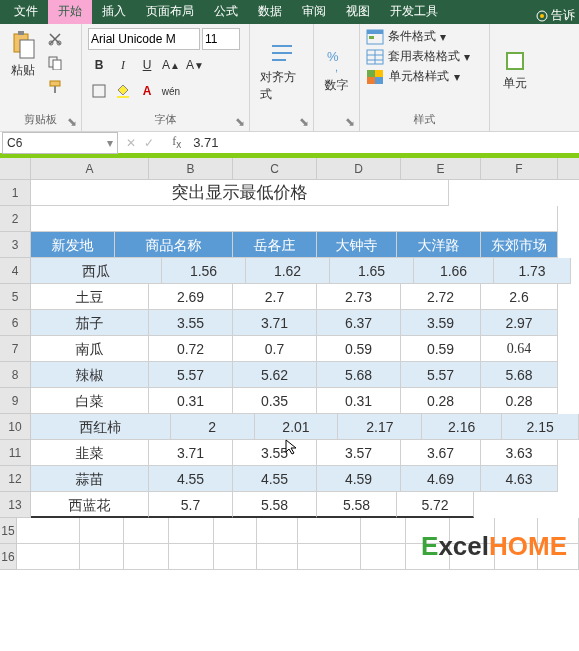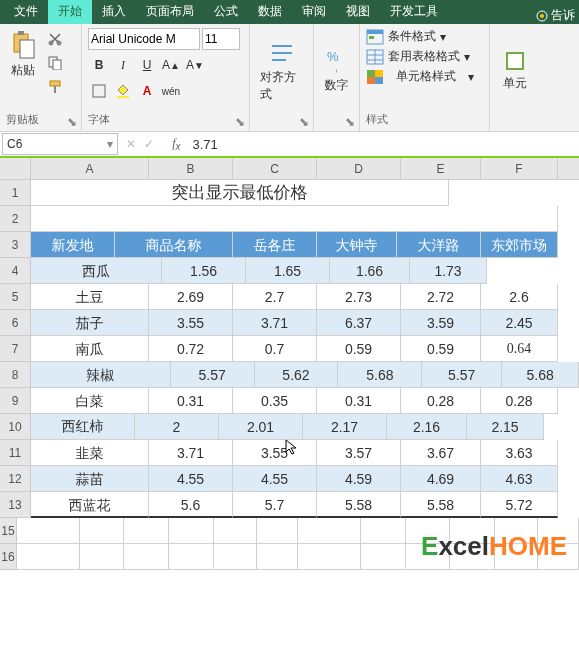--- a/index.html
+++ b/index.html
@@ -1,34 +1,34 @@
 <!DOCTYPE html>
 <html><head>
 <meta charset="utf-8">
 <style>
 *{box-sizing:border-box;margin:0;padding:0;font-family:"Microsoft YaHei",Arial,sans-serif}
 body{width:579px;height:651px;overflow:hidden;background:#fff;font-size:12px;color:#333}
 .tabbar{background:#2a6041;height:24px;display:flex;align-items:flex-end;color:#fff;padding-left:4px}
 .tab{padding:4px 10px;font-size:12px;cursor:pointer}
-.tab.active{background:#5eead4;color:#2a6041}
+.tab.active{background:#f9a8d4;color:#2a6041}
 .tell{display:flex;align-items:center;gap:2px;margin-left:auto;padding:0 4px;color:#fff}
 .ribbon{background:#f3f3f3;border-bottom:1px solid #d4d4d4;height:108px;display:flex}
 .rgroup{border-right:1px solid #d4d4d4;padding:4px 6px 2px;display:flex;flex-direction:column;justify-content:space-between;position:relative}
-.rgroup-label{font-size:11px;color:#666;padding:2px 0}
+.rgroup-label{text-align:center;font-size:11px;color:#666;padding:2px 0}
 .rgroup-body{flex:1;display:flex;gap:4px;align-items:flex-start}
 .btncol{display:flex;flex-direction:column;align-items:center;gap:2px;padding:2px 4px;cursor:pointer}
 .btncol svg{display:block}
 .smallrow{display:flex;gap:2px;flex-wrap:wrap}
 .smbtn{width:22px;height:22px;display:flex;align-items:center;justify-content:center;cursor:pointer;border-radius:2px}
 select,.combo{height:22px;font-size:12px;border:1px solid #c0c0c0;background:#fff;padding:0 2px}
 .launcher{position:absolute;right:2px;bottom:2px;width:14px;height:14px;cursor:pointer;display:flex;align-items:center;justify-content:center;color:#888}
-.fxbar{height:26px;border-bottom:2px solid #84cc16;display:flex;align-items:center;background:#fff}
+.fxbar{height:26px;border-bottom:5px solid #84cc16;display:flex;align-items:center;background:#fff}
 .namebox{width:116px;height:22px;border:1px solid #c0c0c0;margin:0 2px;padding:0 4px;font-size:12px;display:flex;align-items:center;justify-content:space-between}
 .fxbtns{display:flex;gap:2px;padding:0 6px;color:#bbb}
-.fxlabel{font-style:italic;font-family:"Times New Roman",serif;padding:0 6px;color:#666}
+.fxlabel{font-family:"Times New Roman",serif;padding:0 6px;color:#666}
 .fxval{flex:1;padding:0 6px;font-size:13px}
 .sheet{position:relative;overflow:hidden}
 .hdrrow{display:flex;height:22px;background:#e6e6e6;border-bottom:1px solid #ccc}
 .selall{width:31px;border-right:1px solid #ccc;background:#e6e6e6}
 .colhdr{border-right:1px solid #ccc;text-align:center;line-height:22px;color:#555;font-size:12px}
 .row{display:flex;height:26px}
 .rowhdr{width:31px;background:#e6e6e6;border-right:1px solid #ccc;border-bottom:1px solid #ccc;text-align:center;line-height:26px;color:#555;font-size:12px}
 .cell{border-right:1px solid #d0d0d0;border-bottom:1px solid #d0d0d0;line-height:26px;text-align:center;font-size:14px;overflow:hidden}
 .title-cell{font-size:17px;font-weight:500}
 .thdr{background:#5b9bd5;color:#fff;font-size:14px}
@@ -174,21 +174,21 @@
       <div class="smallrow" style="align-items:center;gap:4px;cursor:pointer">
         <svg width="18" height="16">
             <rect x="1" y="1" width="16" height="14" fill="none" stroke="#5b9bd5"></rect>
             <line x1="1" y1="6" x2="17" y2="6" stroke="#5b9bd5"></line>
             <line x1="1" y1="11" x2="17" y2="11" stroke="#5b9bd5"></line>
             <line x1="9" y1="1" x2="9" y2="15" stroke="#5b9bd5"></line>
           </svg>
         <span>套用表格格式</span>
           <span>▾</span>
       </div>
-      <div class="smallrow" style="align-items:center;gap:12px;cursor:pointer">
+      <div class="smallrow" style="align-items:center;gap:5px;cursor:pointer">
         <svg width="18" height="16">
             <rect x="1" y="1" width="8" height="7" fill="#70ad47"></rect>
             <rect x="9" y="1" width="8" height="7" fill="#ffc000"></rect>
             <rect x="1" y="8" width="8" height="7" fill="#ed7d31"></rect>
             <rect x="9" y="8" width="8" height="7" fill="#5b9bd5"></rect>
           </svg>
         <span>单元格样式</span>
           <span>▾</span>
       </div>
     </div>
@@ -245,72 +245,73 @@
       <div class="cell thdr" style="width:118px;">商品名称</div>
       <div class="cell thdr" style="width:84px;">岳各庄</div>
       <div class="cell thdr" style="width:80px;">大钟寺</div>
       <div class="cell thdr" style="width:84px;">大洋路</div>
       <div class="cell thdr" style="width:77px;">东郊市场</div>
     </div>
     <div class="row">
       <div class="rowhdr">4</div>
       <div class="cell band" style="width:131px;">西瓜</div>
       <div class="cell band" style="width:84px;">1.56</div>
+      <div class="cell band" style="width:84px;">1.62</div>
       <div class="cell band" style="width:84px;">1.65</div>
       <div class="cell band" style="width:80px;">1.66</div>
       <div class="cell band" style="width:77px;">1.73</div>
     </div>
     <div class="row">
       <div class="rowhdr">5</div>
       <div class="cell" style="width:118px;">土豆</div>
       <div class="cell" style="width:84px;">2.69</div>
       <div class="cell" style="width:84px;">2.7</div>
       <div class="cell" style="width:84px;">2.73</div>
       <div class="cell" style="width:80px;">2.72</div>
       <div class="cell" style="width:77px;">2.6</div>
     </div>
     <div class="row">
       <div class="rowhdr">6</div>
       <div class="cell band" style="width:118px;">茄子</div>
       <div class="cell band" style="width:84px;">3.55</div>
       <div class="cell band" style="width:84px;">3.71</div>
       <div class="cell band" style="width:84px;">6.37</div>
       <div class="cell band" style="width:80px;">3.59</div>
-      <div class="cell band" style="width:77px;">2.45</div>
+      <div class="cell band" style="width:77px;">2.97</div>
     </div>
     <div class="row">
       <div class="rowhdr">7</div>
       <div class="cell" style="width:118px;">南瓜</div>
       <div class="cell" style="width:84px;">0.72</div>
       <div class="cell" style="width:84px;">0.7</div>
       <div class="cell" style="width:84px;">0.59</div>
       <div class="cell" style="width:80px;">0.59</div>
       <div class="cell" style="width:77px;font-family:Liberation Serif, serif;">0.64</div>
     </div>
     <div class="row">
       <div class="rowhdr">8</div>
-      <div class="cell band" style="width:140px;">辣椒</div>
+      <div class="cell band" style="width:118px;">辣椒</div>
       <div class="cell band" style="width:84px;">5.57</div>
       <div class="cell band" style="width:84px;">5.62</div>
       <div class="cell band" style="width:84px;">5.68</div>
       <div class="cell band" style="width:80px;">5.57</div>
       <div class="cell band" style="width:77px;">5.68</div>
     </div>
     <div class="row">
       <div class="rowhdr">9</div>
       <div class="cell" style="width:118px;">白菜</div>
       <div class="cell" style="width:84px;">0.31</div>
       <div class="cell" style="width:84px;">0.35</div>
       <div class="cell" style="width:84px;">0.31</div>
       <div class="cell" style="width:80px;">0.28</div>
       <div class="cell" style="width:77px;">0.28</div>
     </div>
     <div class="row">
       <div class="rowhdr">10</div>
-      <div class="cell band" style="width:104px;font-family:Liberation Serif, serif;">西红柿</div>
+      <div class="cell band" style="width:140px;">西红柿</div>
       <div class="cell band" style="width:84px;">2</div>
       <div class="cell band" style="width:84px;">2.01</div>
       <div class="cell band" style="width:84px;">2.17</div>
       <div class="cell band" style="width:80px;">2.16</div>
       <div class="cell band" style="width:77px;">2.15</div>
     </div>
     <div class="row">
       <div class="rowhdr">11</div>
       <div class="cell" style="width:118px;">韭菜</div>
       <div class="cell" style="width:84px;">3.71</div>
@@ -324,21 +325,20 @@
       <div class="cell band" style="width:118px;">蒜苗</div>
       <div class="cell band" style="width:84px;">4.55</div>
       <div class="cell band" style="width:84px;">4.55</div>
       <div class="cell band" style="width:84px;">4.59</div>
       <div class="cell band" style="width:80px;">4.69</div>
       <div class="cell band" style="width:77px;">4.63</div>
     </div>
     <div class="row">
       <div class="rowhdr">13</div>
       <div class="cell" style="width:118px;border-bottom:2px solid #333;">西蓝花</div>
-      <div class="cell" style="width:84px;border-bottom:2px solid #333;">5.6</div>
       <div class="cell" style="width:84px;border-bottom:2px solid #333;">5.7</div>
       <div class="cell" style="width:84px;border-bottom:2px solid #333;">5.58</div>
       <div class="cell" style="width:80px;border-bottom:2px solid #333;">5.58</div>
       <div class="cell" style="width:77px;border-bottom:2px solid #333;">5.72</div>
     </div>
     <div class="row">
       <div class="rowhdr">15</div>
       <div class="cell" style="width:118px;"></div>
       <div class="cell" style="width:84px;"></div>
       <div class="cell" style="width:84px;"></div>

